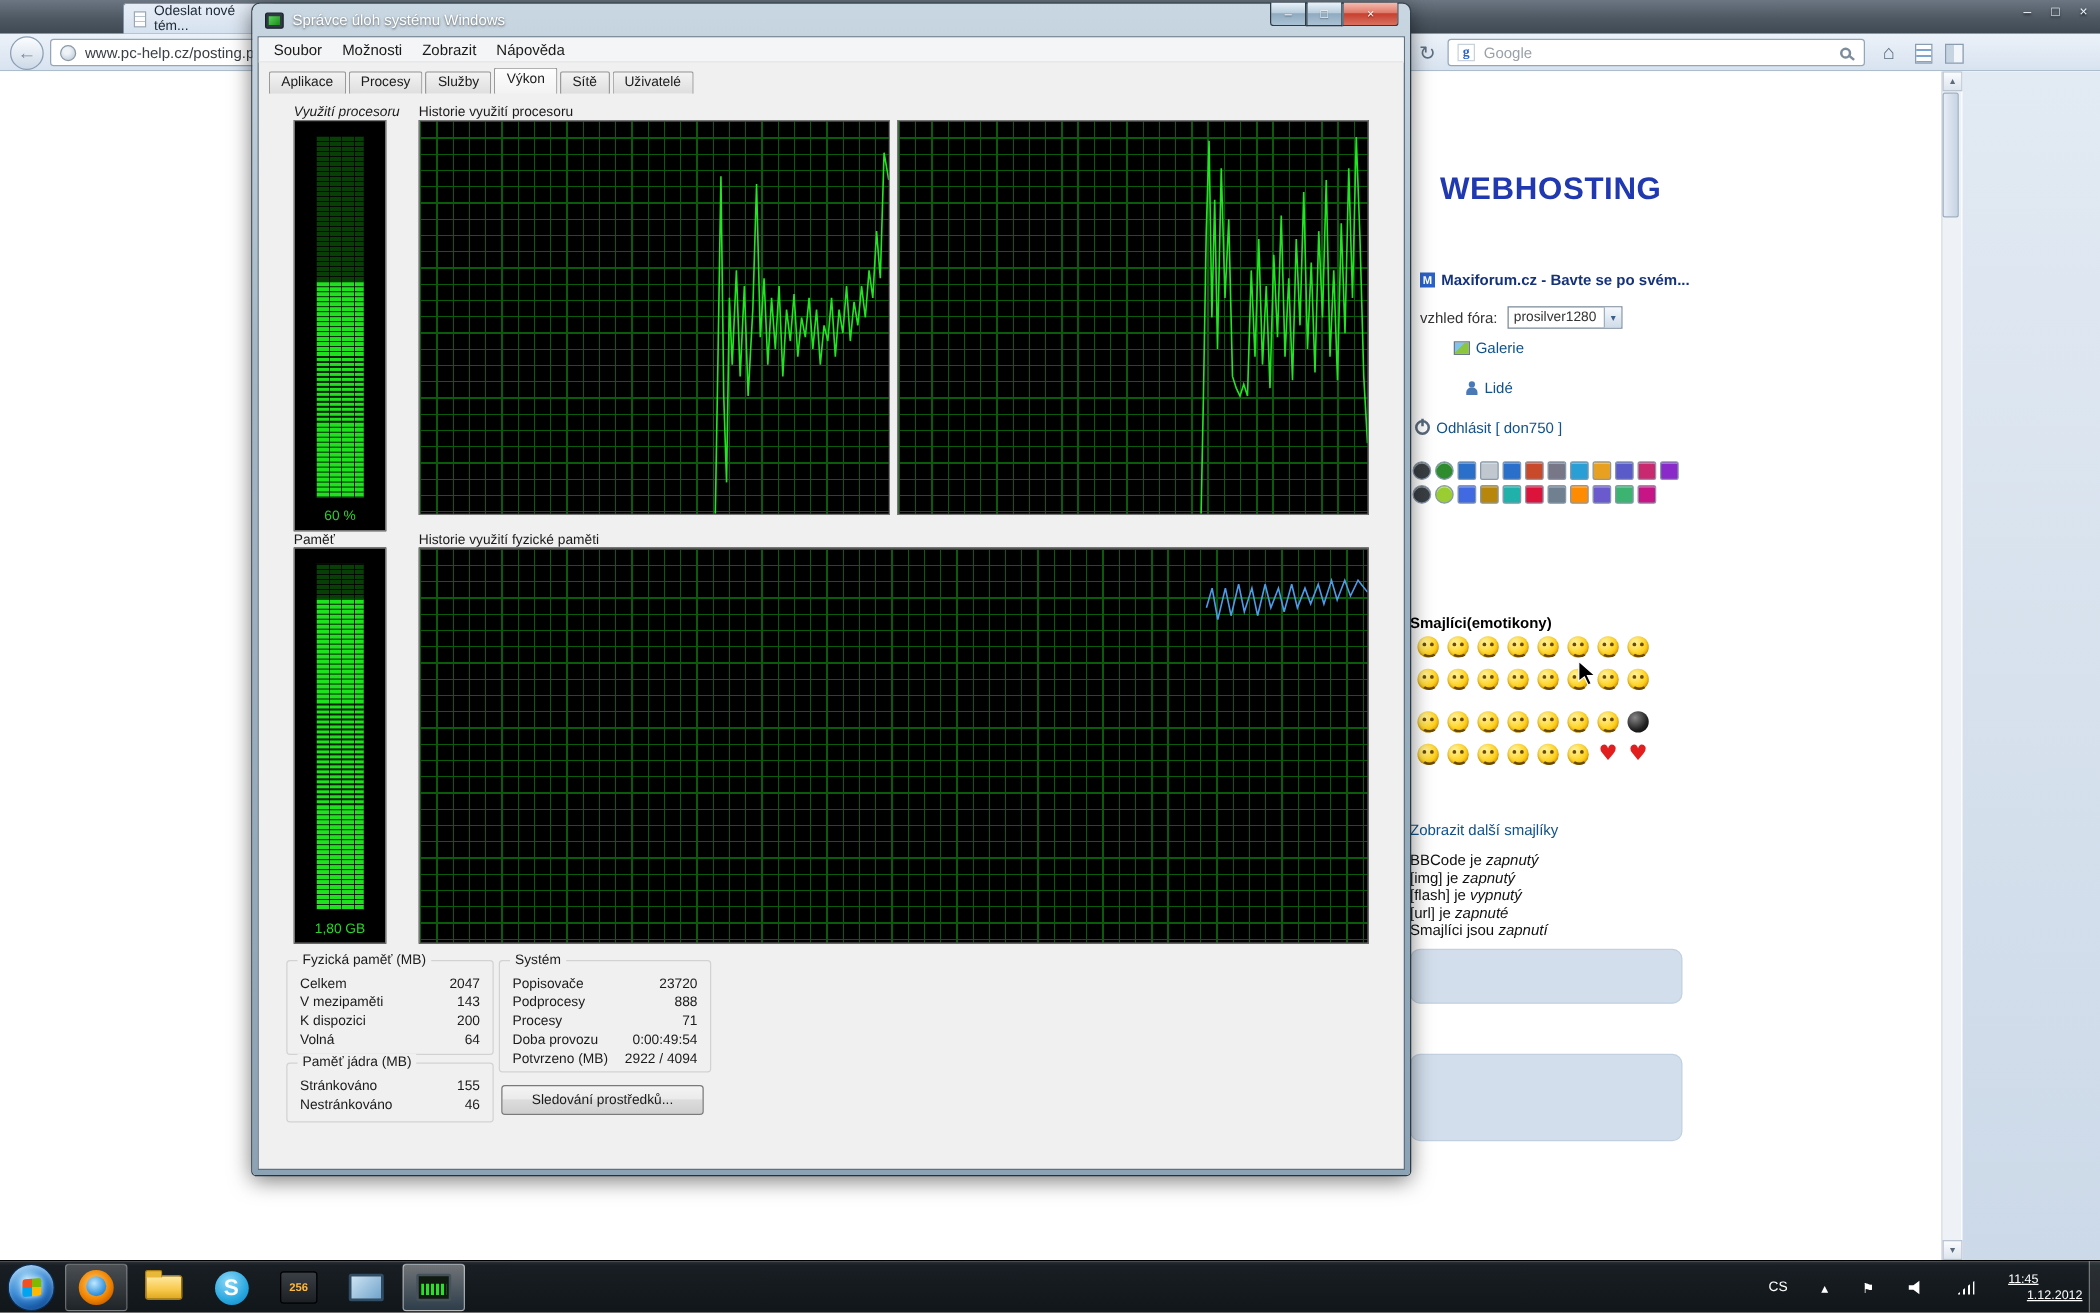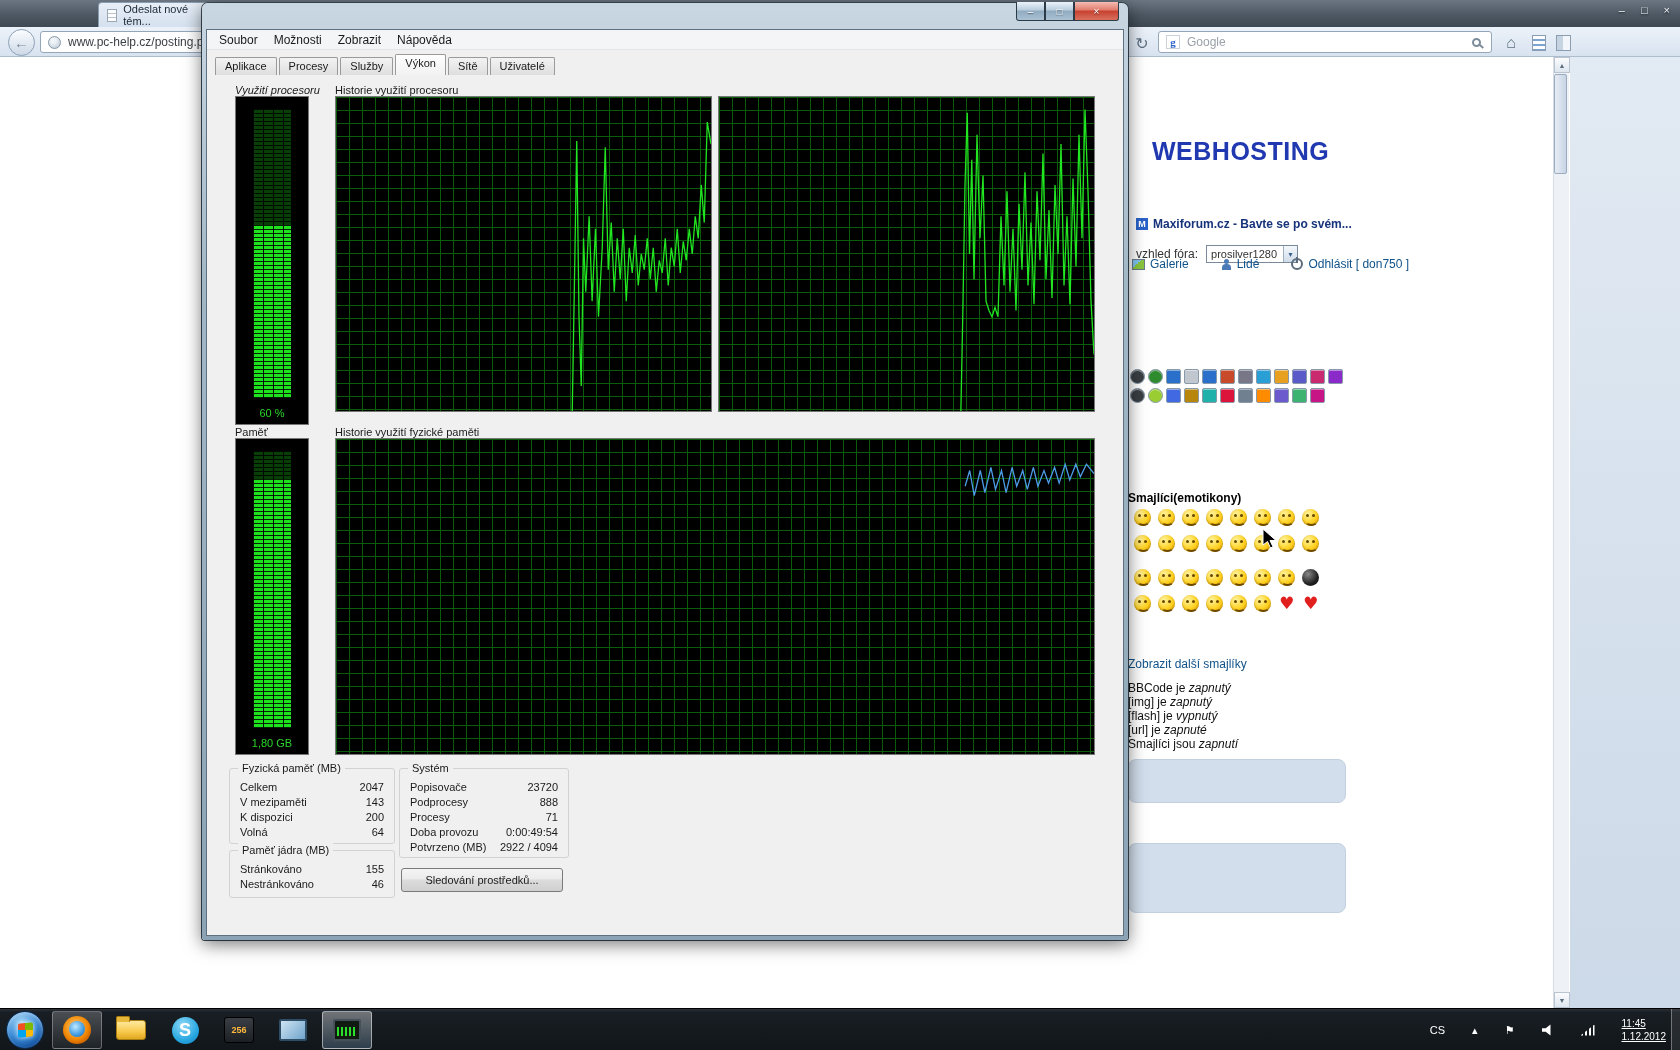--- a/index.html
+++ b/index.html
@@ -49,21 +49,21 @@
   .blue-link { color:#105289; font-size:12px; }
   #wh-head { position:absolute; left:1152px; top:80px; font-size:25px; font-weight:bold; letter-spacing:.5px; color:#2038b0; }
   #forum-row { position:absolute; left:1136px; top:160px; display:flex; align-items:center; gap:5px; }
   .m-ico { width:12px; height:12px; background:#2a62c9; color:#fff; font-size:9px; font-weight:bold; line-height:12px; text-align:center; }
   #forum-link { font-size:12px; font-weight:bold; color:#16337a; }
   #style-row { position:absolute; left:1136px; top:188px; display:flex; align-items:center; gap:8px; font-size:12px; color:#333; }
   #style-select { width:92px; height:18px; background:#fff; border:1px solid #7a8a9a; font-size:11px; color:#333;
     display:flex; align-items:center; justify-content:space-between; padding-left:4px; }
   #style-select .arr { width:14px; height:16px; background:linear-gradient(180deg,#f4f8fc,#cfdce9); border-left:1px solid #9fb0c0;
     font-size:8px; color:#3a5f8a; display:flex; align-items:center; justify-content:center; }
-  #navlinks { position:absolute; left:1132px; top:200px; display:flex; align-items:center; gap:32px; }
+  #navlinks { position:absolute; left:1132px; top:214px; display:flex; align-items:center; gap:18px;flex-direction:column; }
   .nl { display:flex; align-items:center; gap:5px; }
   .pic-ico { width:13px; height:11px; background:linear-gradient(135deg,#7fc4f0 0 40%,#8cc63f 40%); border:1px solid #6a7a8a; }
   .person-ico { width:11px; height:11px; position:relative; }
   .person-ico::before { content:''; position:absolute; left:3px; top:0; width:5px; height:5px; border-radius:50%; background:#4a7ab5; }
   .person-ico::after { content:''; position:absolute; left:1px; top:5px; width:9px; height:6px; border-radius:4px 4px 0 0; background:#4a7ab5; }
   .power-ico { width:12px; height:12px; border-radius:50%; border:2px solid #5a6b7c; position:relative; }
   .power-ico::after { content:''; position:absolute; left:3px; top:-3px; width:2px; height:6px; background:#5a6b7c; }
   .ed-row { position:absolute; display:flex; }
   .ed-ic { width:15px; height:15px; margin-right:3px; display:inline-block; border:1px solid #8899aa; border-radius:2px;
     box-shadow:inset 0 1px 0 rgba(255,255,255,.45); }
@@ -344,20 +344,24 @@
 
     <div id="pg-scroll">
       <div class="sc-arrow" style="top:0;">▲</div>
       <div class="sc-arrow" style="bottom:0;">▼</div>
     </div>
     <div id="sc-thumb" style="left:1554px;"></div>
     <div id="right-col"></div>
   </div>
 
   <div id="tm">
+    <div id="tm-title">
+      <span class="tm-ico"></span>
+      <span>Správce úloh systému Windows</span>
+    </div>
     <div id="tm-caps">
       <span class="cap first">–</span>
       <span class="cap">□</span>
       <span class="cap close">×</span>
     </div>
 
     <div id="tm-client">
       <div id="tm-menubar">
         <span class="mi">Soubor</span>
         <span class="mi">Možnosti</span>
@@ -500,21 +504,21 @@
     </div>
 
     <div id="tray">
       <span class="tray-txt">CS</span>
       <span class="tray-g">▴</span>
       <span class="tray-g">⚑</span>
       <span class="spk"></span>
       <span class="net"></span>
       <span id="clock">
         <span style="display:block;">11:45</span>
-        <span style="display:block;">1.12.2012</span>
+        <span style="display:block;margin-left:15px;">1.12.2012</span>
       </span>
     </div>
     <div id="show-desk"></div>
   </div>
 
   <svg id="cursor" width="16" height="22" viewBox="0 0 16 22">
     <path d="M1,1 L1,17 L5.5,13.5 L8.5,20 L11,18.8 L8,12.5 L14,12.5 Z" fill="#000" stroke="#fff" stroke-width="1"></path>
   </svg>
 </div>
 

